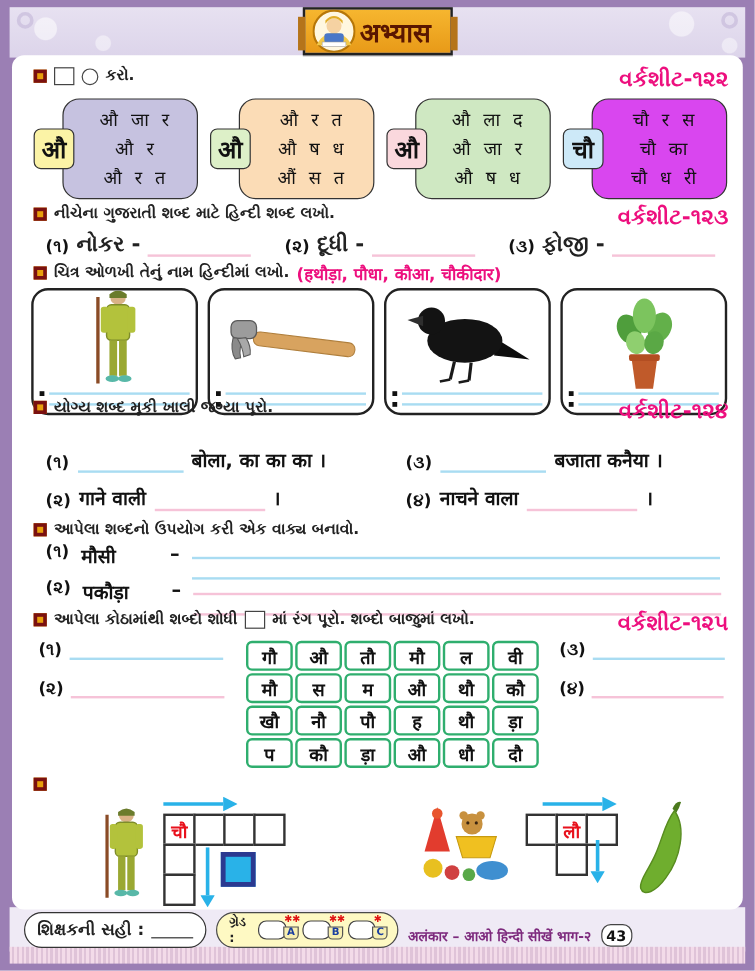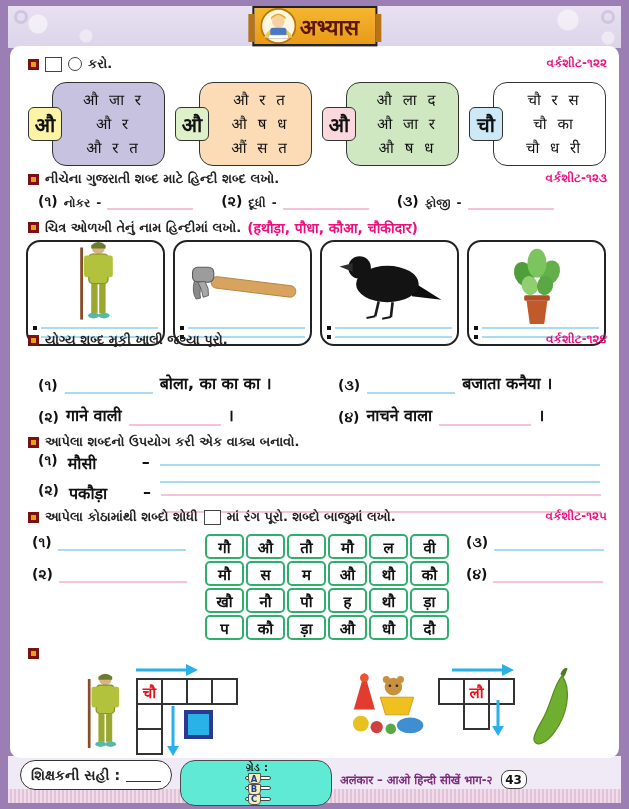--- a/index.html
+++ b/index.html
@@ -26,41 +26,41 @@
           background:linear-gradient(180deg,#f6b62f,#e89a18); border:2px solid #222; padding:3px 16px 3px 6px; height:40px;
           box-shadow:0 1px 0 #00000055; }
   .sign-title { font-size:22px; font-weight:bold; color:#5a1600; }
   .sign-notch-l,.sign-notch-r{ position:absolute; top:6px; width:6px; height:28px; background:#b5741a; }
   .sign-notch-l{ left:-6px; } .sign-notch-r{ right:-6px; }
 
   
   .sec { position:absolute; left:0; width:629px; }
   .instr { display:flex; align-items:center; gap:6px; padding-left:28px; font-size:13px; font-weight:bold; color:#222; }
   .bullet { width:11px; height:11px; background:#e8a00c; border:3px solid #7a1010; flex:0 0 auto; }
-  .ws { position:absolute; right:22px; top:0; font-size:12px; font-weight:bold; color:#ed0f7e; }
+  .ws { position:absolute; right:22px; top:0; font-size:18px; font-weight:bold; color:#ed0f7e; }
   .sq-glyph { display:inline-block; width:17px; height:15px; border:1.6px solid #444; background:#fff; }
   .circle-glyph { display:inline-block; width:14px; height:14px; border:1.6px solid #444; border-radius:50%; background:#fff; }
   .hint { color:#ed0f7e; font-weight:bold; font-size:14px; }
   .num { font-weight:bold; font-size:14px; color:#111; }
   .hindi { font-weight:600; font-size:16px; color:#111; }
-  .guj { font-weight:bold; font-size:12px; color:#222; }
+  .guj { font-weight:bold; font-size:18px; color:#222; }
   .bl { display:inline-block; border-top:2px solid #a9dcf2; }
   .pl { display:inline-block; border-top:2px solid #f6c3d8; }
 
   
   .boxes-row { position:absolute; top:82px; left:28px; width:578px; display:flex; gap:10px; }
   .lbox { display:flex; align-items:center; flex:1; position:relative; }
   .ltab { position:relative; z-index:2; width:34px; height:34px; border:1.6px solid #333; border-radius:6px;
           display:flex; align-items:center; justify-content:center; font-size:20px; font-weight:bold; color:#111; margin-right:-10px; }
   .wbox { flex:1; border:1.6px solid #333; border-radius:14px; padding:5px 4px 5px 14px; text-align:center; }
   .wbox div { font-size:15px; font-weight:normal; color:#111; letter-spacing:3px; line-height:1.6; white-space:nowrap; }
   .c1 .ltab{background:#fbf3a6;} .c1 .wbox{background:#c6c2e0;}
   .c2 .ltab{background:#ddf0c8;} .c2 .wbox{background:#fbdcb6;}
   .c3 .ltab{background:#fad8dd;} .c3 .wbox{background:#cfe8c2;}
-  .c4 .ltab{background:#cde9f8;} .c4 .wbox{background:#ffffff;}
+  .c4 .ltab{background:#cde9f8;} .c4 .wbox{background:#d946ef;}
 
   
   .q2-items { position:absolute; top:193px; left:38px; display:flex; gap:28px; align-items:flex-end; }
   .q2-item { display:flex; align-items:flex-end; gap:6px; }
 
   
   .pics-row { position:absolute; top:240px; left:26px; width:580px; display:flex; gap:8px; }
   .pic-box { flex:1; height:106px; border:2px solid #222; border-radius:14px; background:#fff;
              display:flex; flex-direction:column; justify-content:flex-end; align-items:center; overflow:hidden; }
   .pic-area { flex:1; display:flex; align-items:center; justify-content:center; }
@@ -88,22 +88,22 @@
   .cw-cell { position:absolute; width:27px; height:27px; border:2px solid #333; background:#fff;
              display:flex; align-items:center; justify-content:center; font-size:15px; font-weight:bold; color:#e8111c; }
   .blue-sq { position:absolute; width:29px; height:29px; background:#29b2e8; border:4px solid #2b3990; }
   .arrow-r, .arrow-d { position:absolute; }
 
   
   .t-capsule { position:absolute; left:20px; top:760px; width:152px; height:30px; background:#fff; border:1.6px solid #333;
                border-radius:15px; display:flex; align-items:center; padding:0 10px; gap:6px; }
   .t-capsule .lbl { font-size:14px; font-weight:bold; color:#222; }
   .t-line { flex:1; border-bottom:1.5px solid #333; height:14px; }
-  .g-capsule { position:absolute; left:180px; top:760px; width:152px; height:46px; background:#5eead4; border:1.6px solid #4a4a4a;
-               border-radius:15px; display:flex; align-items:center; padding:0 6px 0 10px; gap:2px;flex-direction:column; }
+  .g-capsule { position:absolute; left:180px; top:760px; width:152px; height:30px; background:#fef9c3; border:1.6px solid #4a4a4a;
+               border-radius:15px; display:flex; align-items:center; padding:0 6px 0 10px; gap:2px; }
   .g-capsule .lbl { font-size:11px; font-weight:bold; color:#222; margin-right:2px; }
   .g-box { width:26px; height:16px; background:#fff; border:1.3px solid #444; border-radius:7px; }
   .pot { position:relative; width:15px; height:15px; margin-left:-6px; margin-right:2px; }
   .pot .cup { position:absolute; bottom:0; left:1px; width:13px; height:11px; background:#f7efb0; border:1px solid #555;
               border-radius:0 0 4px 4px; display:flex; align-items:center; justify-content:center;
               font-size:8.5px; font-weight:bold; color:#1b3fa0; }
   .pot .flower { position:absolute; top:-6px; left:2px; font-size:8px; color:#e01414; line-height:1; }
   .book-line { position:absolute; left:340px; top:770px; display:flex; align-items:center; gap:8px; }
   .book-title { font-size:11.5px; font-weight:bold; color:#7d2a7d; }
   .page-num { min-width:26px; height:19px; background:#fff; border:1.6px solid #444; border-radius:8px;

